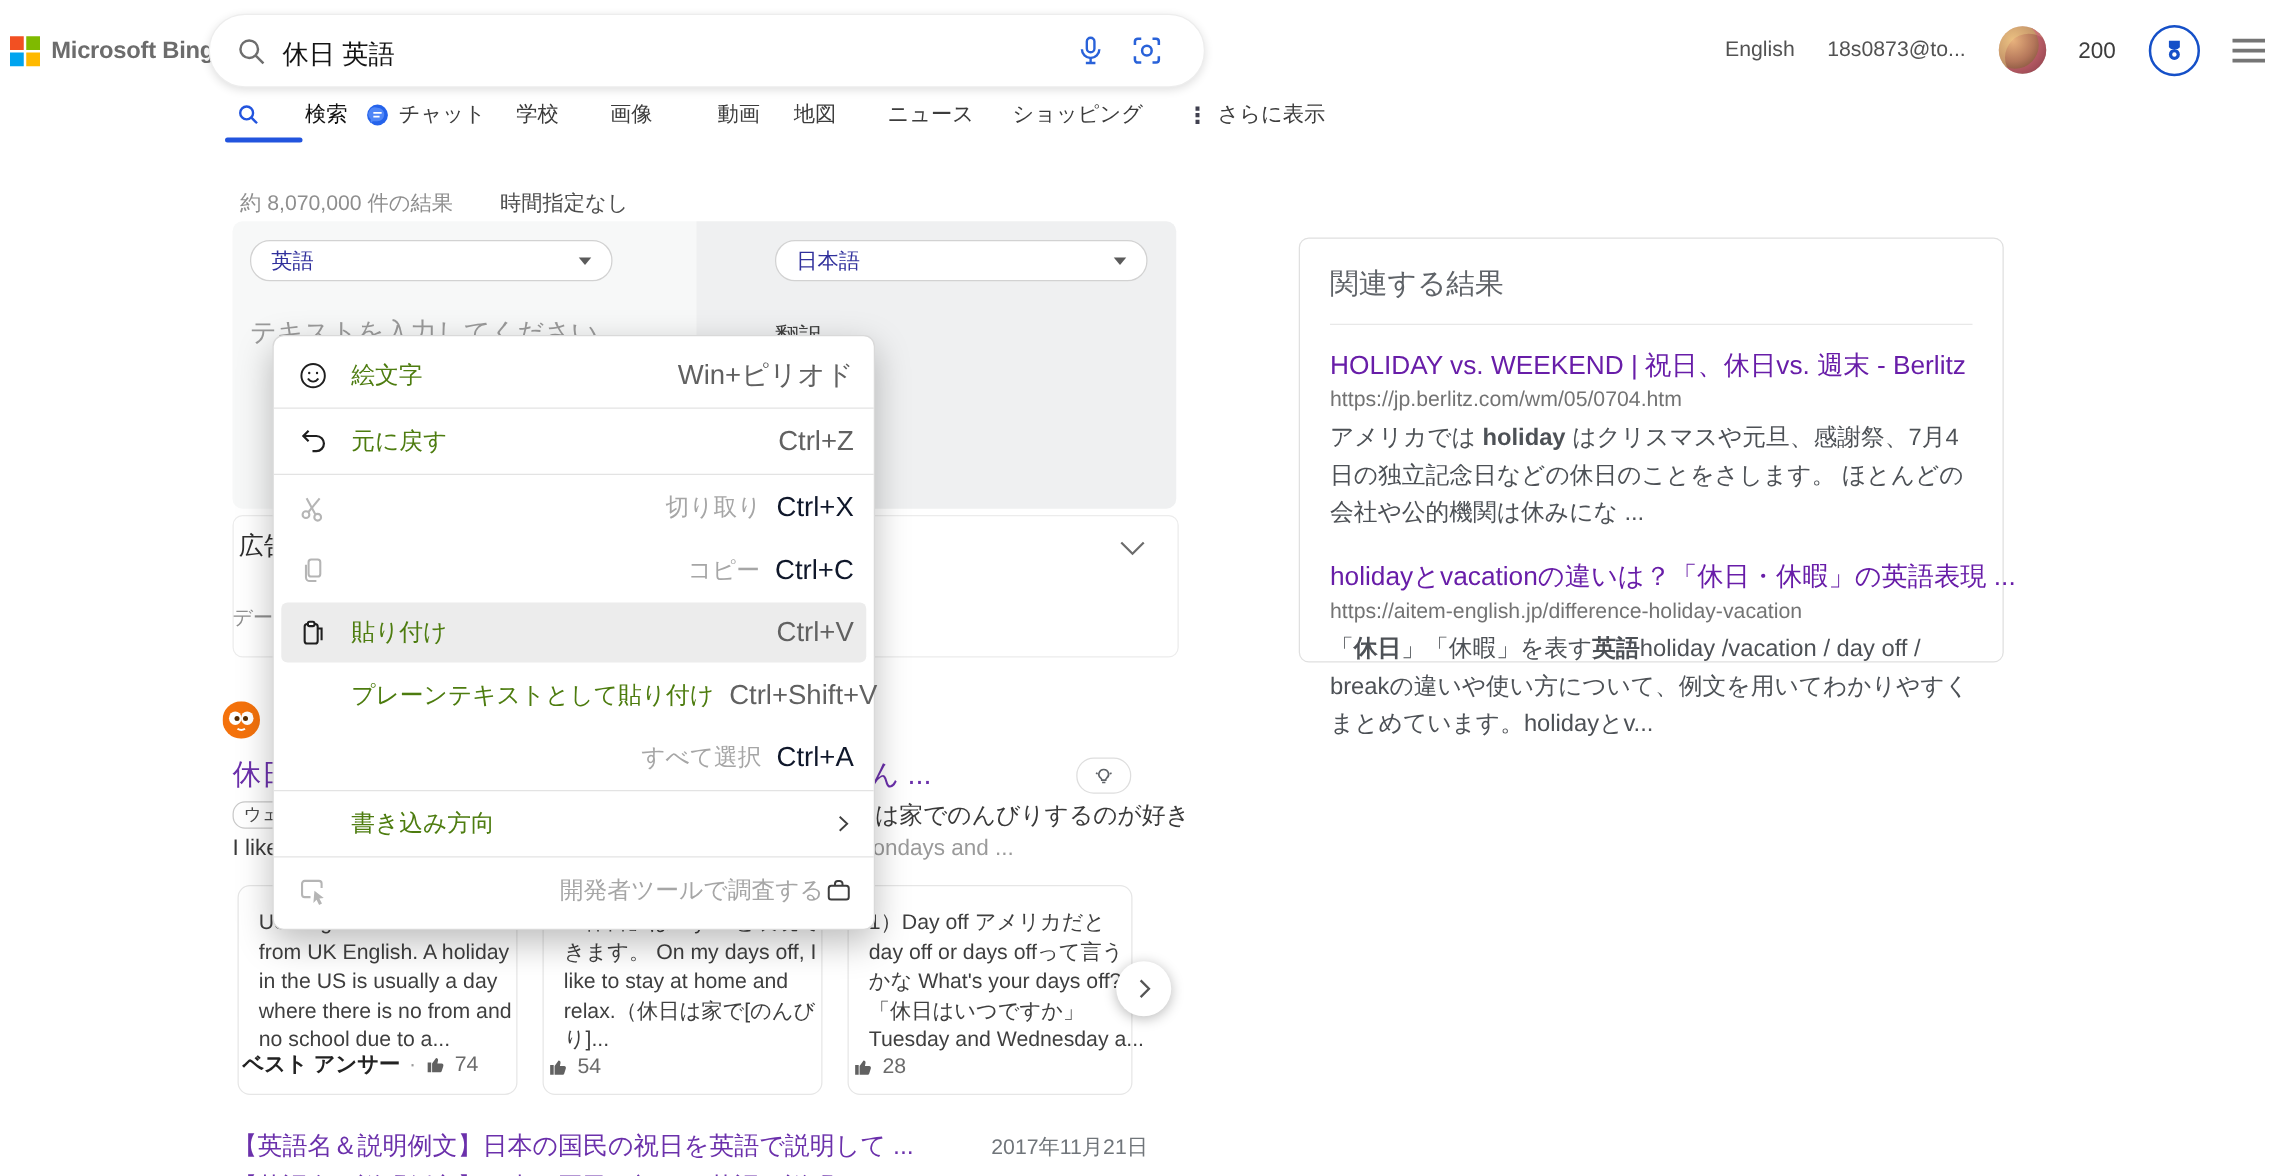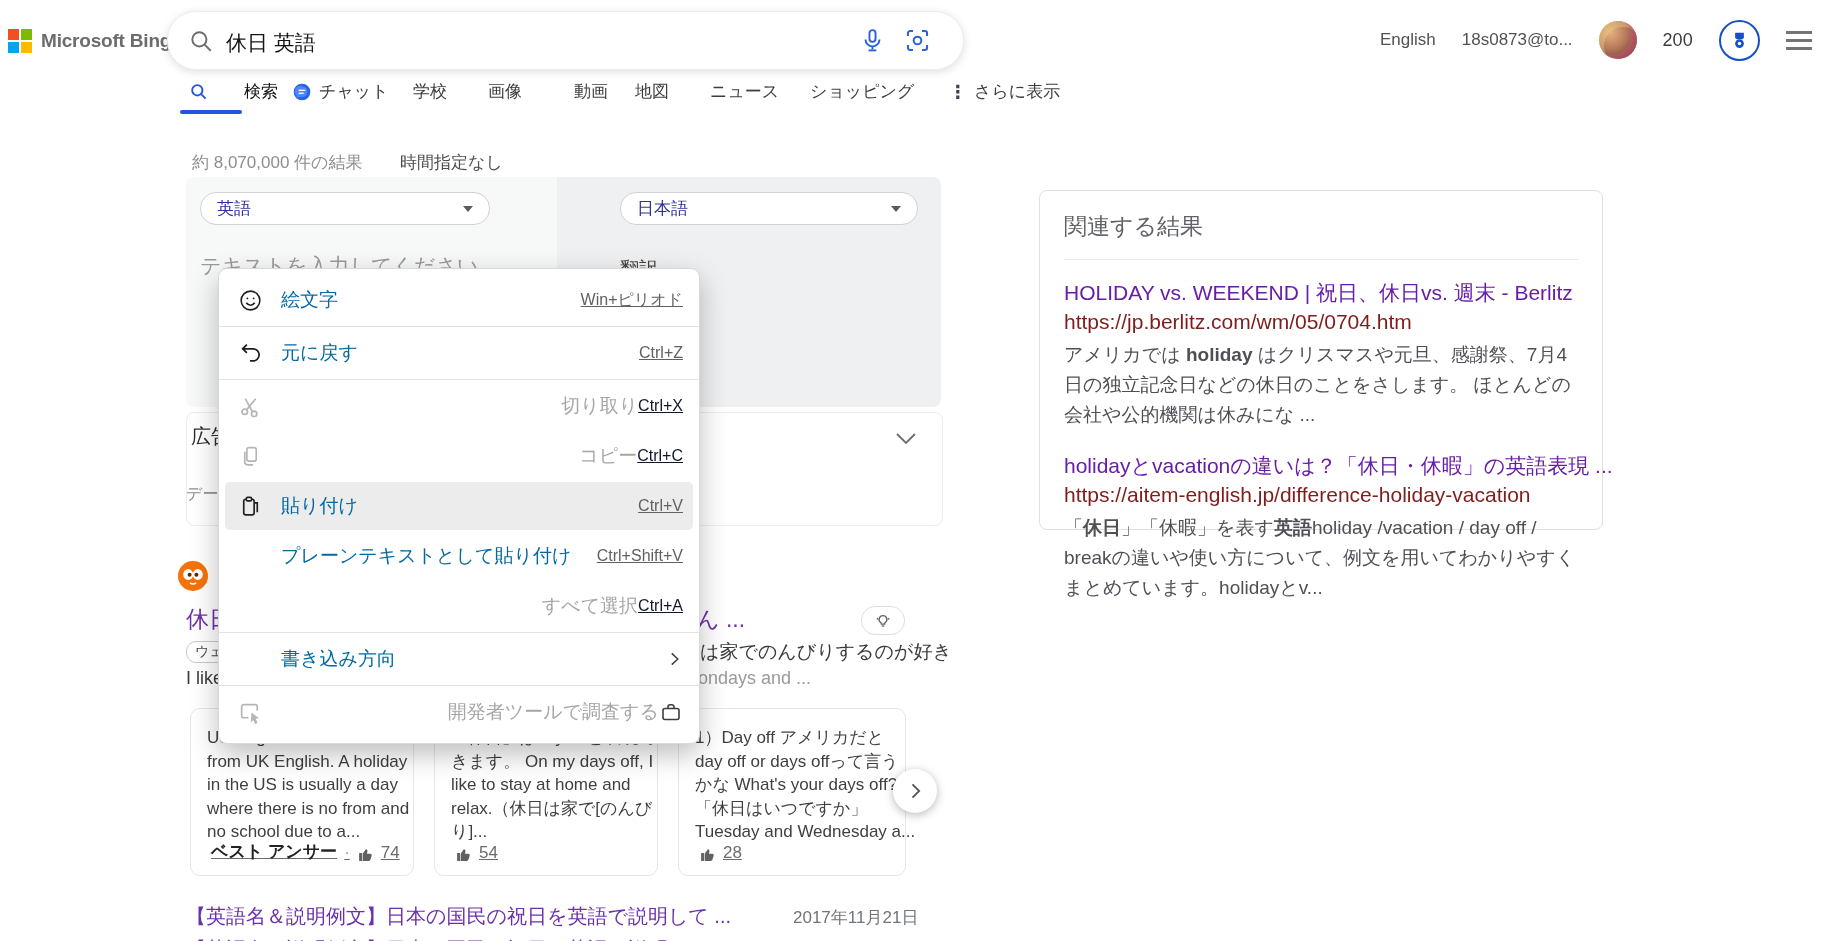--- a/index.html
+++ b/index.html
@@ -61,48 +61,48 @@
   .qa-title{top:604px;font-size:23px;color:#6b30ab;cursor:pointer;white-space:nowrap;}
   .bulb-pill{left:861px;top:606px;width:42px;height:27px;border:1px solid #dedede;border-radius:14px;
              display:flex;align-items:center;justify-content:center;background:#fff;}
   .web-tag{left:186px;top:641px;font-size:14px;color:#4a4a4a;border:1px solid #c9c9c9;border-radius:10px;padding:1px 8px;background:#fff;}
   .qa-jp{left:700px;top:639px;font-size:19px;color:#3a3a3a;white-space:nowrap;}
   .qa-en-l{left:186px;top:668px;font-size:18px;color:#3a3a3a;}
   .qa-en-r{left:698px;top:668px;font-size:18px;color:#9a9a9a;white-space:nowrap;}
 
   .qcard{top:708px;width:224px;height:168px;background:#fff;border:1px solid #e6e6e6;border-radius:10px;box-sizing:border-box;padding:17px 14px 0 16px;}
   .qcard .ln{font-size:17px;line-height:23.5px;color:#3f3f3f;white-space:nowrap;}
-  .qcard .foot{position:absolute;left:20px;bottom:12px;display:flex;align-items:flex-end;gap:7px;font-size:17px;color:#6b6b6b;text-decoration:underline;}
+  .qcard .foot{position:absolute;left:3px;bottom:12px;display:flex;align-items:center;gap:7px;font-size:17px;color:#6b6b6b;}
   .best{font-weight:700;color:#222;}
   .dot-sep{color:#9a9a9a;}
   .next-btn{left:893px;top:769px;width:44px;height:44px;border-radius:50%;background:#fff;
             box-shadow:0 2px 10px rgba(0,0,0,.28);display:flex;align-items:center;justify-content:center;cursor:pointer;}
 
   
   .b-link{left:186px;top:903px;font-size:20px;color:#6b30ab;cursor:pointer;white-space:nowrap;}
   .b-date{left:793px;top:906px;font-size:17px;color:#70757a;}
   .b-link2{left:186px;top:936px;font-size:20px;color:#6b30ab;white-space:nowrap;}
   .b-date2{left:793px;top:938px;font-size:17px;color:#70757a;}
 
   
   .sidebar{left:1039px;top:190px;width:564px;height:340px;background:#fff;border:1px solid #e0e0e0;border-radius:8px;box-sizing:border-box;padding:20px 24px;}
   .sb-h{font-size:23px;color:#5f6368;}
   .sb-div{height:1px;background:#e8e8e8;margin:17px 0 19px 0;}
   .sb-title{font-size:21px;color:#681da8;line-height:27px;cursor:pointer;white-space:nowrap;}
-  .sb-url{font-size:21px;color:#7f1d1d;margin-top:4px;}
+  .sb-url{font-size:17px;color:#737373;margin-top:4px;}
   .sb-snip{font-size:19px;line-height:30px;color:#4d5156;margin-top:6px;width:516px;}
   .sb-r2{margin-top:22px;}
 
   
   .menu{left:218px;top:268px;width:482px;background:#fff;border:1px solid #d9d9d9;border-radius:9px;
         box-shadow:0 10px 28px rgba(0,0,0,.26);padding:6px 0;z-index:50;box-sizing:border-box;}
   .mi{height:50px;display:flex;align-items:center;padding:0 16px 0 0;position:relative;cursor:pointer;}
   .mi .ic{width:62px;display:flex;justify-content:center;flex:none;}
-  .mi .lbl{font-size:19px;color:#0369a1;flex:1;white-space:nowrap;}
-  .mi .sc{font-size:16px;color:#616161;margin-left:0;white-space:nowrap;text-decoration:underline;}
+  .mi .lbl{font-size:19px;color:#4d7c0f;flex:1;white-space:nowrap;}
+  .mi .sc{font-size:22px;color:#616161;margin-left:12px;white-space:nowrap;}
   .mi.disabled{cursor:default;text-align:right;}
   .mi.disabled .lbl{color:#a6a6a6;}
   .mi.disabled .sc{color:#0f172a;}
   .mi.hl::before{content:"";position:absolute;left:6px;right:6px;top:1px;bottom:1px;background:#ececec;border-radius:5px;z-index:-1;}
   .menu-sep{height:1px;background:#e3e3e3;margin:1px 0;}
   .mi .sub-arrow{margin-left:12px;}
 </style>
 </head>
 <body>
 

